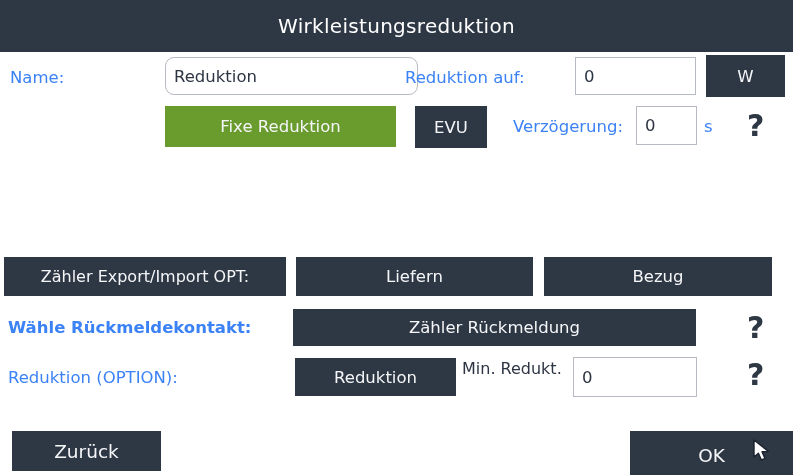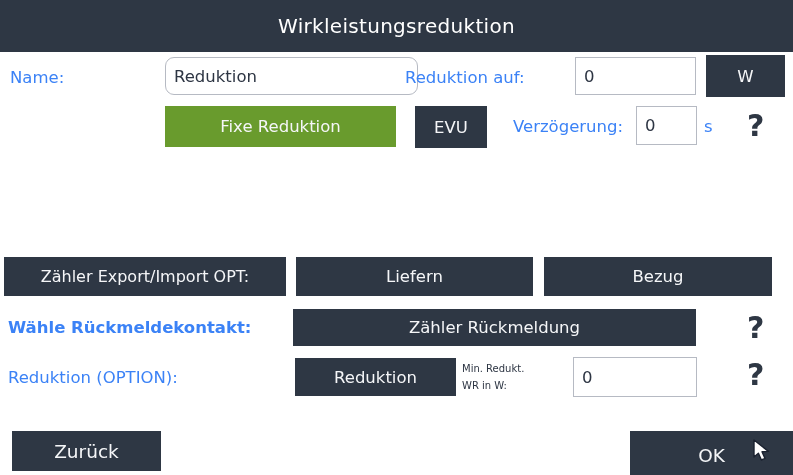--- a/index.html
+++ b/index.html
@@ -15,21 +15,21 @@
   .titlebar {
     position: absolute; left: 0; top: 0; width: 793px; height: 52px;
     background: #2e3744; color: #ffffff;
     display: flex; align-items: center; justify-content: center;
     font-size: 20px; letter-spacing: 0.3px;
   }
   .lbl {
     position: absolute; color: #3b82f6; font-size: 16.5px; white-space: nowrap;
   }
   .lbl-small {
-    position: absolute; color: #2d3543; font-size: 10px; line-height: 17px; white-space: nowrap;
+    position: absolute; color: #2d3543; font-size: 16px; line-height: 17px; white-space: nowrap;
   }
   .inp {
     position: absolute; border: 1px solid #b6bac3; background: #ffffff;
     color: #2d3543; font-size: 16.5px; padding: 0 8px;
     font-family: "DejaVu Sans", "Liberation Sans", sans-serif;
     outline: none;
   }
   .btn {
     position: absolute; background: #2e3744; color: #f5f6f8;
     display: flex; align-items: center; justify-content: center;
@@ -69,21 +69,20 @@
   <button class="btn" style="left:544px; top:257px; width:228px; height:39px;">Bezug</button>
 
   <div class="lbl" style="left:8px; top:318px;font-weight:bold;">Wähle Rückmeldekontakt:</div>
   <button class="btn" style="left:293px; top:309px; width:403px; height:37px;">Zähler Rückmeldung</button>
   <div class="help" style="left:747px; top:310px;">?</div>
 
   <div class="lbl" style="left:8px; top:368px;">Reduktion (OPTION):</div>
   <button class="btn" style="left:295px; top:358px; width:161px; height:38px;">Reduktion</button>
   <div class="lbl-small" style="left:462px; top:360px;">
     <div>Min. Redukt.</div>
-    <div>WR in W:</div>
   </div>
   <input class="inp" style="left: 573px; top: 357px; width: 124px; height: 40px;" value="0">
   <div class="help" style="left:747px; top:357px;">?</div>
 
   <button class="btn btn-footer" style="left:12px; top:431px; width:149px; height:40px;">Zurück</button>
   <button class="btn btn-footer" style="left:630px; top:431px; width:163px; height:48px;">OK</button>
 
   <svg class="cursor" style="left:752px; top:439px;" width="22" height="24" viewBox="0 0 22 24">
     <polygon points="2,1 2,18 6.4,14.2 9.4,21 13,19.4 10,12.8 16.4,12.4" fill="#ffffff" stroke="#1b2230" stroke-width="1.4" stroke-linejoin="round"></polygon>
   </svg>

